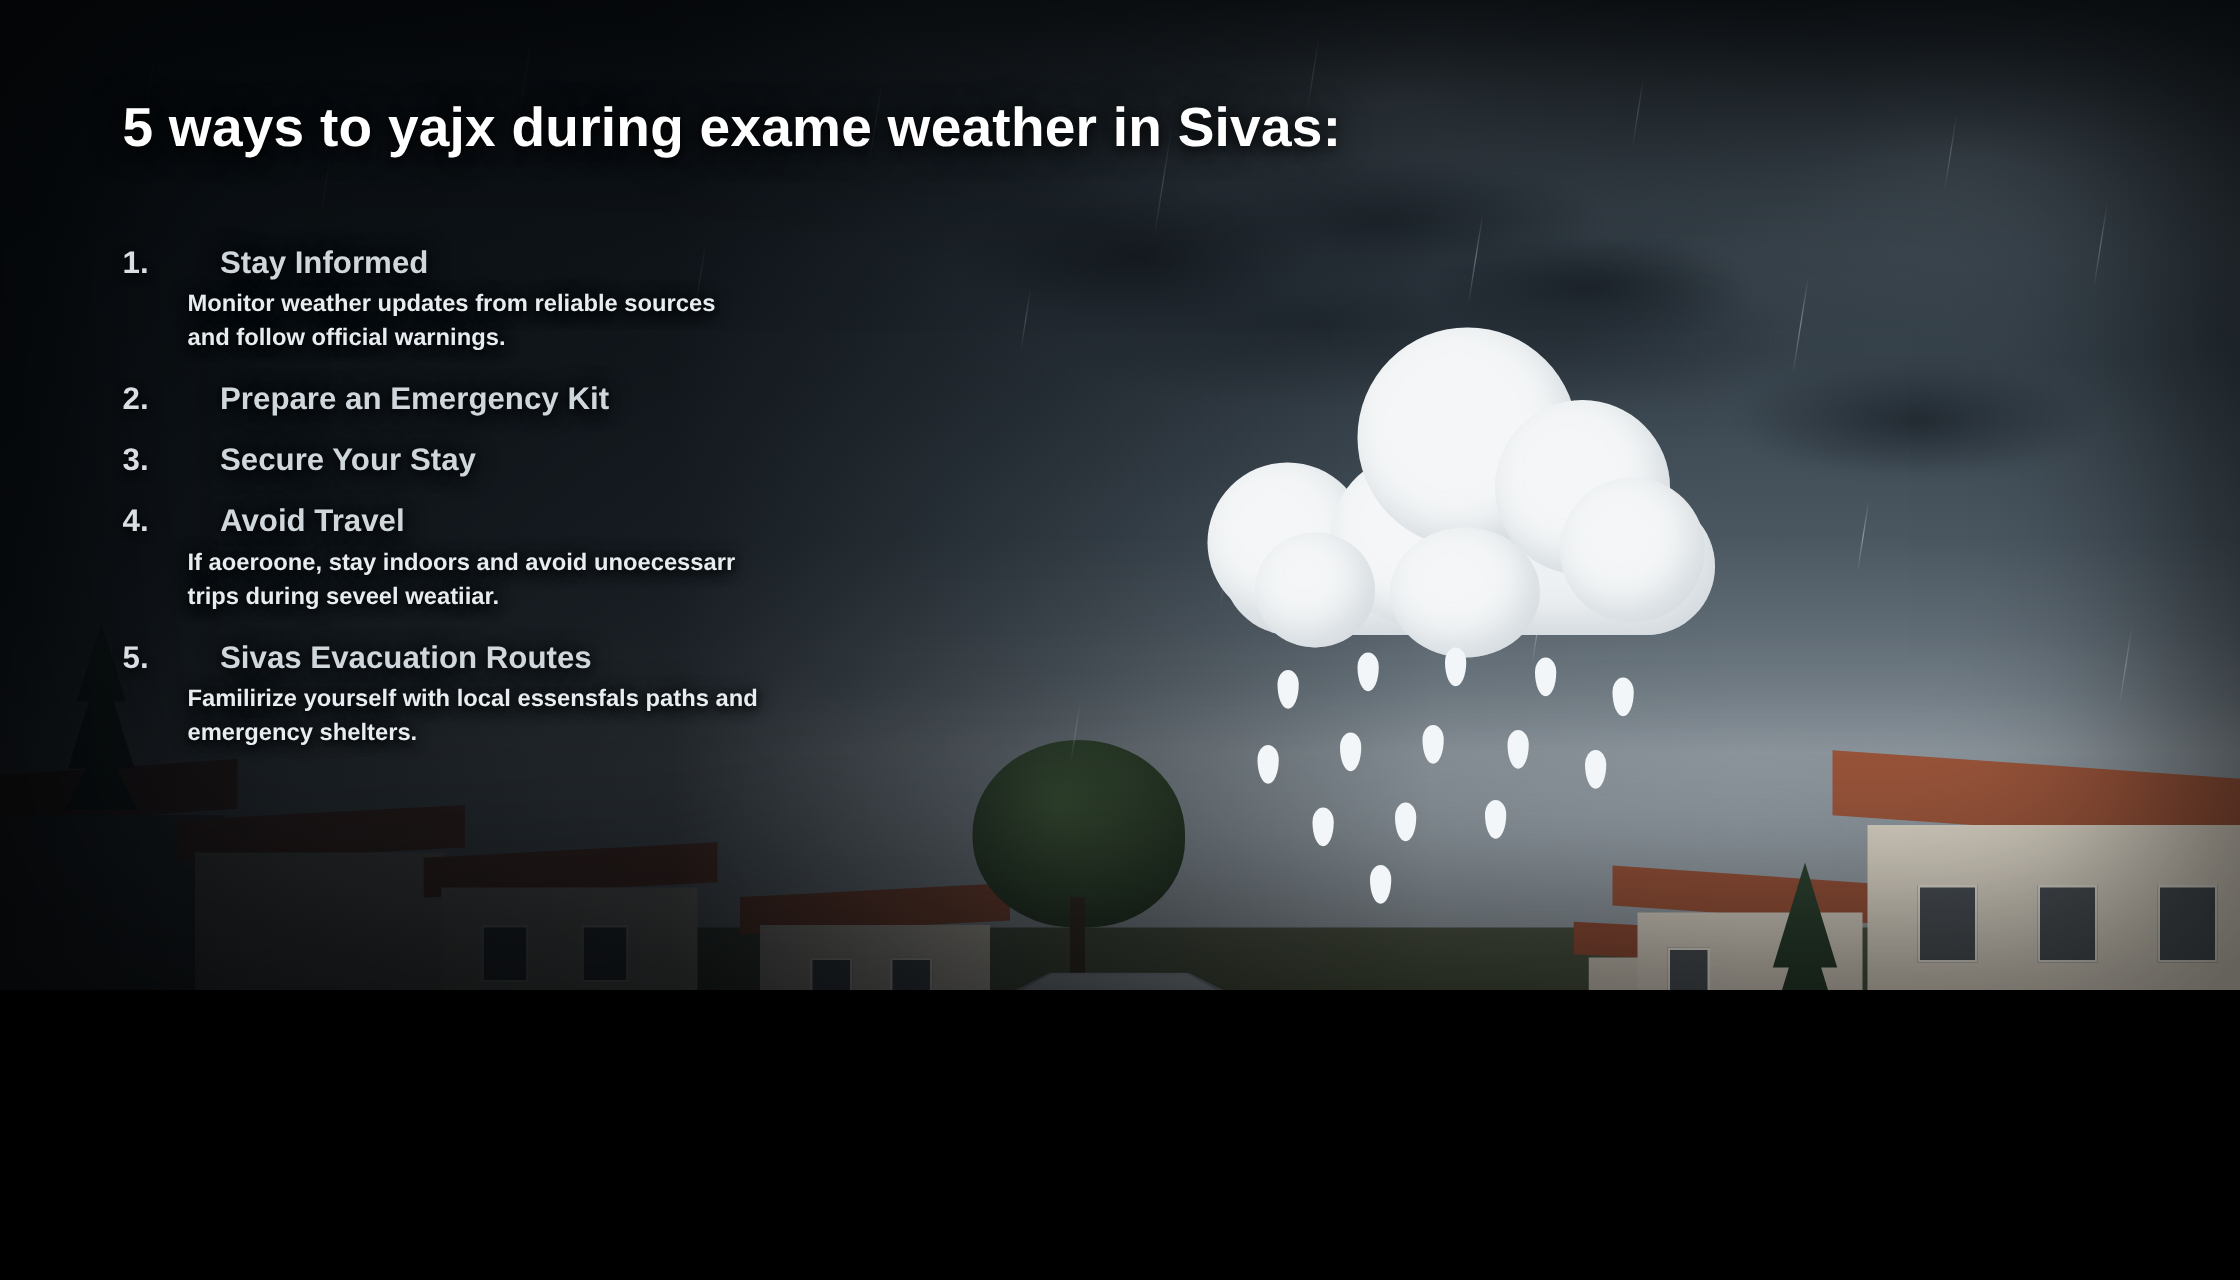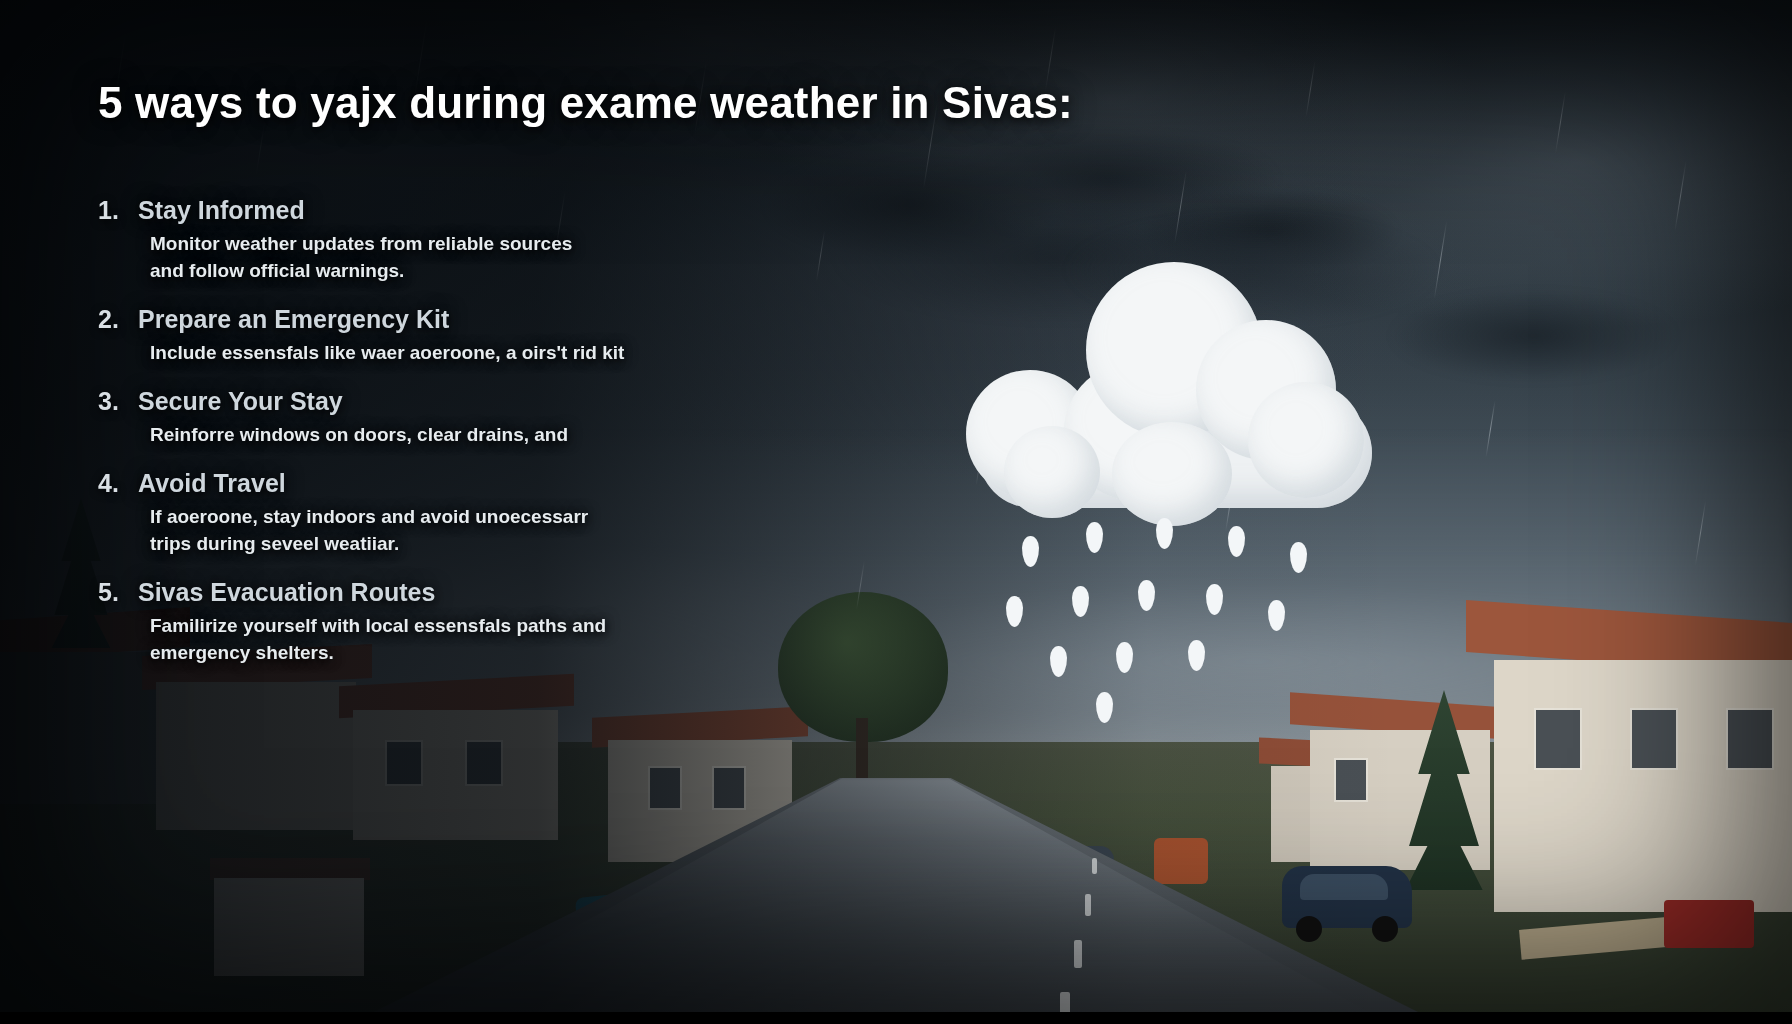--- a/index.html
+++ b/index.html
@@ -1,18 +1,18 @@
 <!DOCTYPE html>
 <html><head>
 <meta charset="utf-8">
 <style>
   html,body{margin:0;padding:0;background:#000;}
   body{width:1792px;height:1024px;overflow:hidden;font-family:"Liberation Sans",sans-serif;}
 
-  #stage{position:relative;width:1792px;height:1012px;overflow:hidden;background:#10161b;}
+  #stage{position:relative;width:1792px;height:792px;overflow:hidden;background:#10161b;}
 
   
   .layer{position:absolute;inset:0;}
 
   
   .sky{
     background:
       radial-gradient(ellipse 520px 200px at 62% 10%, rgba(92,104,114,.75), rgba(92,104,114,0) 70%),
       radial-gradient(ellipse 430px 170px at 40% 4%, rgba(78,90,100,.7), rgba(78,90,100,0) 70%),
       radial-gradient(ellipse 600px 230px at 88% 16%, rgba(104,116,126,.6), rgba(104,116,126,0) 72%),
@@ -135,20 +135,21 @@
   #tips-list{position:absolute;left:98px;top:196px;width:760px;}
   .tip{position:relative;margin-bottom:20px;}
   .tip-head{display:flex;align-items:baseline;gap:12px;}
   .tip-num{
     font-size:25px;font-weight:bold;color:#d9dfe4;min-width:28px;
     text-shadow:0 2px 8px rgba(0,0,0,.9);
   }
   .tip-title{
     font-size:25px;font-weight:bold;color:#cfd7dd;
     text-shadow:0 2px 9px rgba(0,0,0,.92), 0 0 18px rgba(0,0,0,.55);
+    margin-left:38px;
   }
   .tip-desc{
     margin-left:52px;margin-top:6px;
     font-size:19px;line-height:1.42;color:#e7ecef;font-weight:400;
     text-shadow:0 2px 8px rgba(0,0,0,.95), 0 0 14px rgba(0,0,0,.7);
     max-width:640px;
   }
   .tip-desc div{white-space:nowrap;font-weight:bold;}
 </style>
 </head>
@@ -293,32 +294,28 @@
         <div>Monitor weather updates from reliable sources</div>
         <div>and follow official warnings.</div>
       </div>
     </div>
 
     <div class="tip">
       <div class="tip-head">
         <span class="tip-num">2.</span>
         <span class="tip-title">Prepare an Emergency Kit</span>
       </div>
-      <div class="tip-desc">
-        <div>Include essensfals like waer aoeroone, a oirs't rid kit</div>
-      </div>
     </div>
 
     <div class="tip">
       <div class="tip-head">
         <span class="tip-num">3.</span>
         <span class="tip-title">Secure Your Stay</span>
       </div>
       <div class="tip-desc">
-        <div>Reinforre windows on doors, clear drains, and</div>
       </div>
     </div>
 
     <div class="tip">
       <div class="tip-head">
         <span class="tip-num">4.</span>
         <span class="tip-title">Avoid Travel</span>
       </div>
       <div class="tip-desc">
         <div>If aoeroone, stay indoors and avoid unoecessarr</div>

